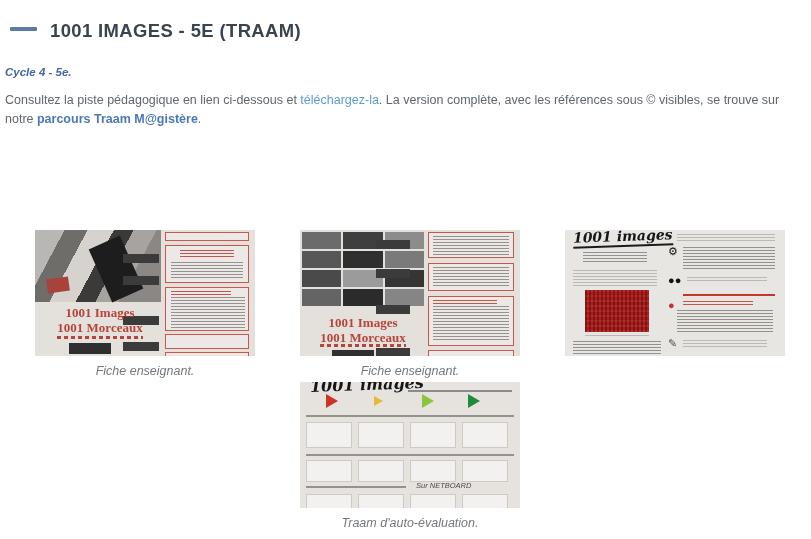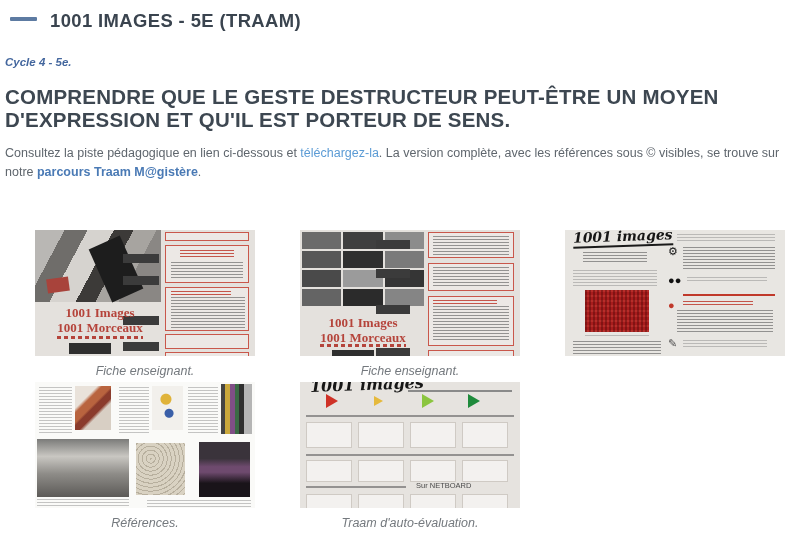--- a/index.html
+++ b/index.html
@@ -3,27 +3,27 @@
 <meta charset="utf-8">
 <style>
   * { margin:0; padding:0; box-sizing:border-box; }
   html,body { background:#ffffff; }
   .page {
     position:relative; width:811px; height:539px; overflow:hidden;
     background:#ffffff; font-family:"Liberation Sans", sans-serif;
   }
 
   
-  .site-header { margin:10px 0 0 10px; white-space:nowrap; }
+  .site-header { margin:20px 0 0 10px; white-space:nowrap; }
   .hdr-dash { display:inline-block; width:27px; height:4px; background:#5d7ba2;
               border-radius:1px; vertical-align:6px; margin-right:13px; }
   .hdr-title { display:inline-block; font-size:19px; font-weight:800; color:#3a444f;
                letter-spacing:.4px; transform:scaleX(.97); transform-origin:left; }
 
-  .category { margin:24px 0 18px 5px; font-size:11.5px; font-style:italic; font-weight:bold;
+  .category { margin:24px 0 11px 5px; font-size:11.5px; font-style:italic; font-weight:bold;
               color:#44679e; }
   .article-title { margin:8px 20px 0 5px; max-width:772px; font-size:20.5px; font-weight:800;
                    line-height:1.1; color:#3d4751; letter-spacing:.2px; }
   .author { margin:14px 0 0 5px; font-size:12.5px; color:#6c7276; }
   .intro { margin:13px 0 0 5px; width:792px; font-size:12.5px; line-height:1.55; color:#5f666d; }
   .intro a { text-decoration:none; cursor:pointer; }
   .link-light { color:#5b9bd5; }
   .link-bold { color:#4a7ab5; font-weight:bold; }
 
   
@@ -72,35 +72,34 @@
   .t4-img2 { background:radial-gradient(circle at 45% 30%, #e0b33a 0 5px, transparent 6px),
              radial-gradient(circle at 55% 62%, #3a5fa8 0 4px, transparent 5px), #f2f0ec; }
   .t4-img3 { background:linear-gradient(90deg,#444 0 14%, #caa83c 14% 30%, #7f4f86 30% 44%, #3a6b44 44% 58%, #2f2f2f 58% 74%, #b5b5b5 74%); }
   .t4-img4 { background:linear-gradient(180deg,#7b7b79,#c9c7c2 30%,#8e8c88 60%,#5c5a57); }
   .t4-img5 { background:#d9d2c2;
     background-image:repeating-radial-gradient(circle at 30% 30%, rgba(120,110,90,.35) 0 1px, transparent 1px 4px); }
   .t4-img6 { background:linear-gradient(180deg,#3a333b 0 30%, #6e4a6e 45% 55%, #191419 75%); }
 
   
   .tri { width:0; height:0; }
-  .netboard { font-size:7.5px; color:#4a4a4a; white-space:nowrap; }
+  .netboard { font-size:7.5px; color:#4a4a4a; font-style:italic; white-space:nowrap; }
   .evalbox { background:rgba(255,255,255,.5); border:1px solid #cfcac4; }
   .secline { height:2px; background:rgba(80,80,80,.55); }
 </style>
 </head>
 <body>
 
 <div class="page">
 
   <div class="site-header">
     <span class="hdr-dash"></span><span class="hdr-title">1001 IMAGES - 5E (TRAAM)</span>
   </div>
 
   <div class="category">Cycle 4 - 5e.</div>
-  <h1 class="article-title">COMPRENDRE QUE LE GESTE DESTRUCTEUR PEUT-ÊTRE UN MOYEN D'EXPRESSION ET QU'IL EST PORTEUR DE SENS.</h1>
   <p class="intro"><span>Consultez la piste pédagogique en lien ci-dessous et </span><a class="link-light">téléchargez-la</a><span>. La version complète, avec les références sous © visibles, se trouve sur notre </span><a class="link-bold">parcours Traam M@gistère</a><span>.</span></p>
 
   <figure style="left:35px; top:230px;">
     <div class="thumb">
       <div class="t1-photo"></div>
       <div class="t1-photo-dark"></div>
       <div class="t1-photo-red"></div>
       <div class="tab" style="left:88px; top:24px;"></div>
       <div class="tab" style="left:88px; top:46px;"></div>
       <div class="tab" style="left:88px; top:86px;"></div>
@@ -182,36 +181,20 @@
       <div class="txtlines-lt" style="left:122px; top:47px; width:80px; height:6px;"></div>
       <div style="left:118px; top:64px; width:92px; height:2px; background:#c0392b;"></div>
       <div class="glyph" style="left:103px; top:70px; color:#c0392b;">●</div>
       <div class="redhead" style="left:118px; top:71px; width:70px; height:4px;"></div>
       <div class="txtlines" style="left:112px; top:80px; width:96px; height:24px;"></div>
       <div class="glyph" style="left:103px; top:108px; color:#555;">✎</div>
       <div class="txtlines-lt" style="left:118px; top:110px; width:84px; height:8px;"></div>
     </div>
   </figure>
 
-  <figure style="left:35px; top:382px;">
-    <div class="thumb t4">
-      <div class="txtlines-lt" style="left:4px; top:5px; width:33px; height:46px;"></div>
-      <div class="t4-img1" style="left:40px; top:4px; width:36px; height:44px;"></div>
-      <div class="txtlines-lt" style="left:84px; top:5px; width:30px; height:46px;"></div>
-      <div class="t4-img2" style="left:117px; top:4px; width:31px; height:44px;"></div>
-      <div class="txtlines-lt" style="left:153px; top:5px; width:30px; height:46px;"></div>
-      <div class="t4-img3" style="left:186px; top:2px; width:31px; height:50px;"></div>
-      <div class="t4-img4" style="left:2px; top:57px; width:92px; height:58px;"></div>
-      <div class="t4-img5" style="left:101px; top:61px; width:49px; height:52px;"></div>
-      <div class="t4-img6" style="left:164px; top:60px; width:51px; height:55px;"></div>
-      <div class="txtlines-lt" style="left:2px; top:117px; width:92px; height:8px;"></div>
-      <div class="txtlines-lt" style="left:112px; top:118px; width:104px; height:7px;"></div>
-    </div>
-    <figcaption>Références.</figcaption>
-  </figure>
 
   <figure style="left:300px; top:382px;">
     <div class="thumb" style="background:#e6e3df;">
       <div class="script-title" style="left:10px; top:-7px; font-size:16px; border-bottom:none;">1001 images</div>
       <div style="left:108px; top:8px; width:104px; height:2px; background:#8a8a8a;"></div>
       <div class="tri" style="left:26px; top:12px; border-top:7px solid transparent; border-bottom:7px solid transparent; border-left:12px solid #cf3227;"></div>
       <div class="tri" style="left:74px; top:14px; border-top:5px solid transparent; border-bottom:5px solid transparent; border-left:9px solid #e5b93c;"></div>
       <div class="tri" style="left:122px; top:12px; border-top:7px solid transparent; border-bottom:7px solid transparent; border-left:12px solid #8bc53f;"></div>
       <div class="tri" style="left:168px; top:12px; border-top:7px solid transparent; border-bottom:7px solid transparent; border-left:12px solid #1f8b3c;"></div>
       <div class="secline" style="left:6px; top:33px; width:208px;"></div>

